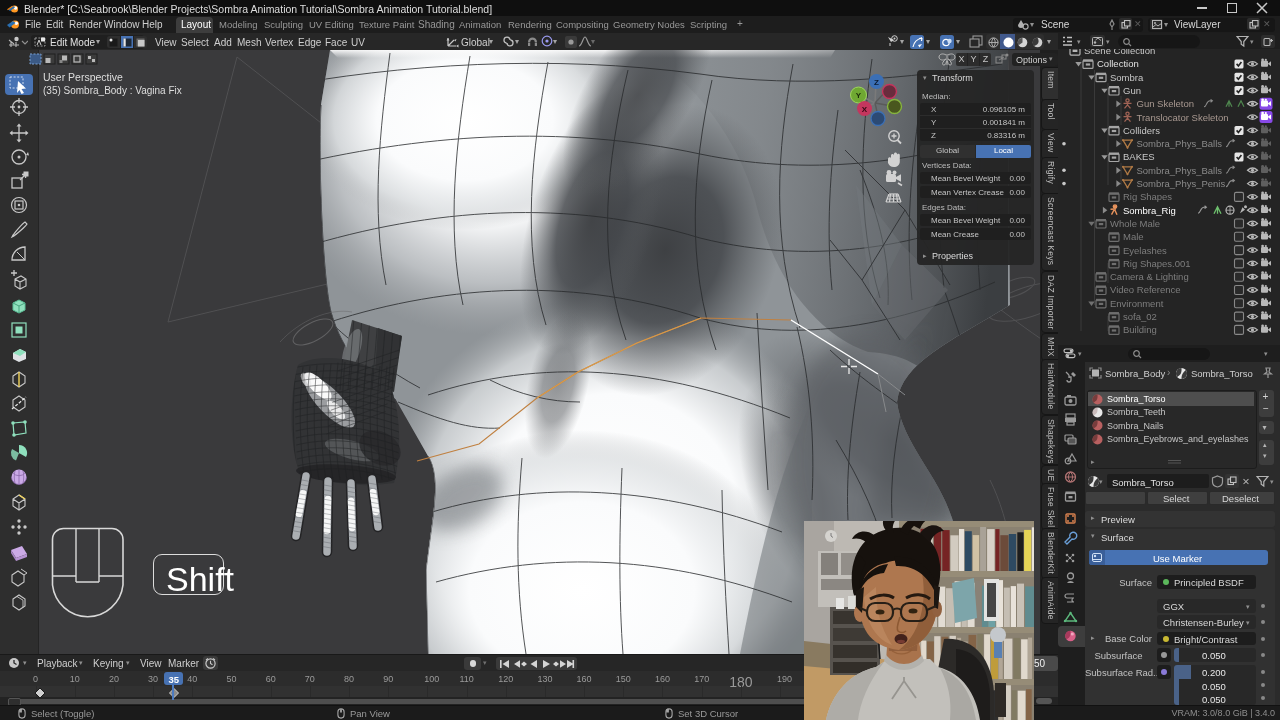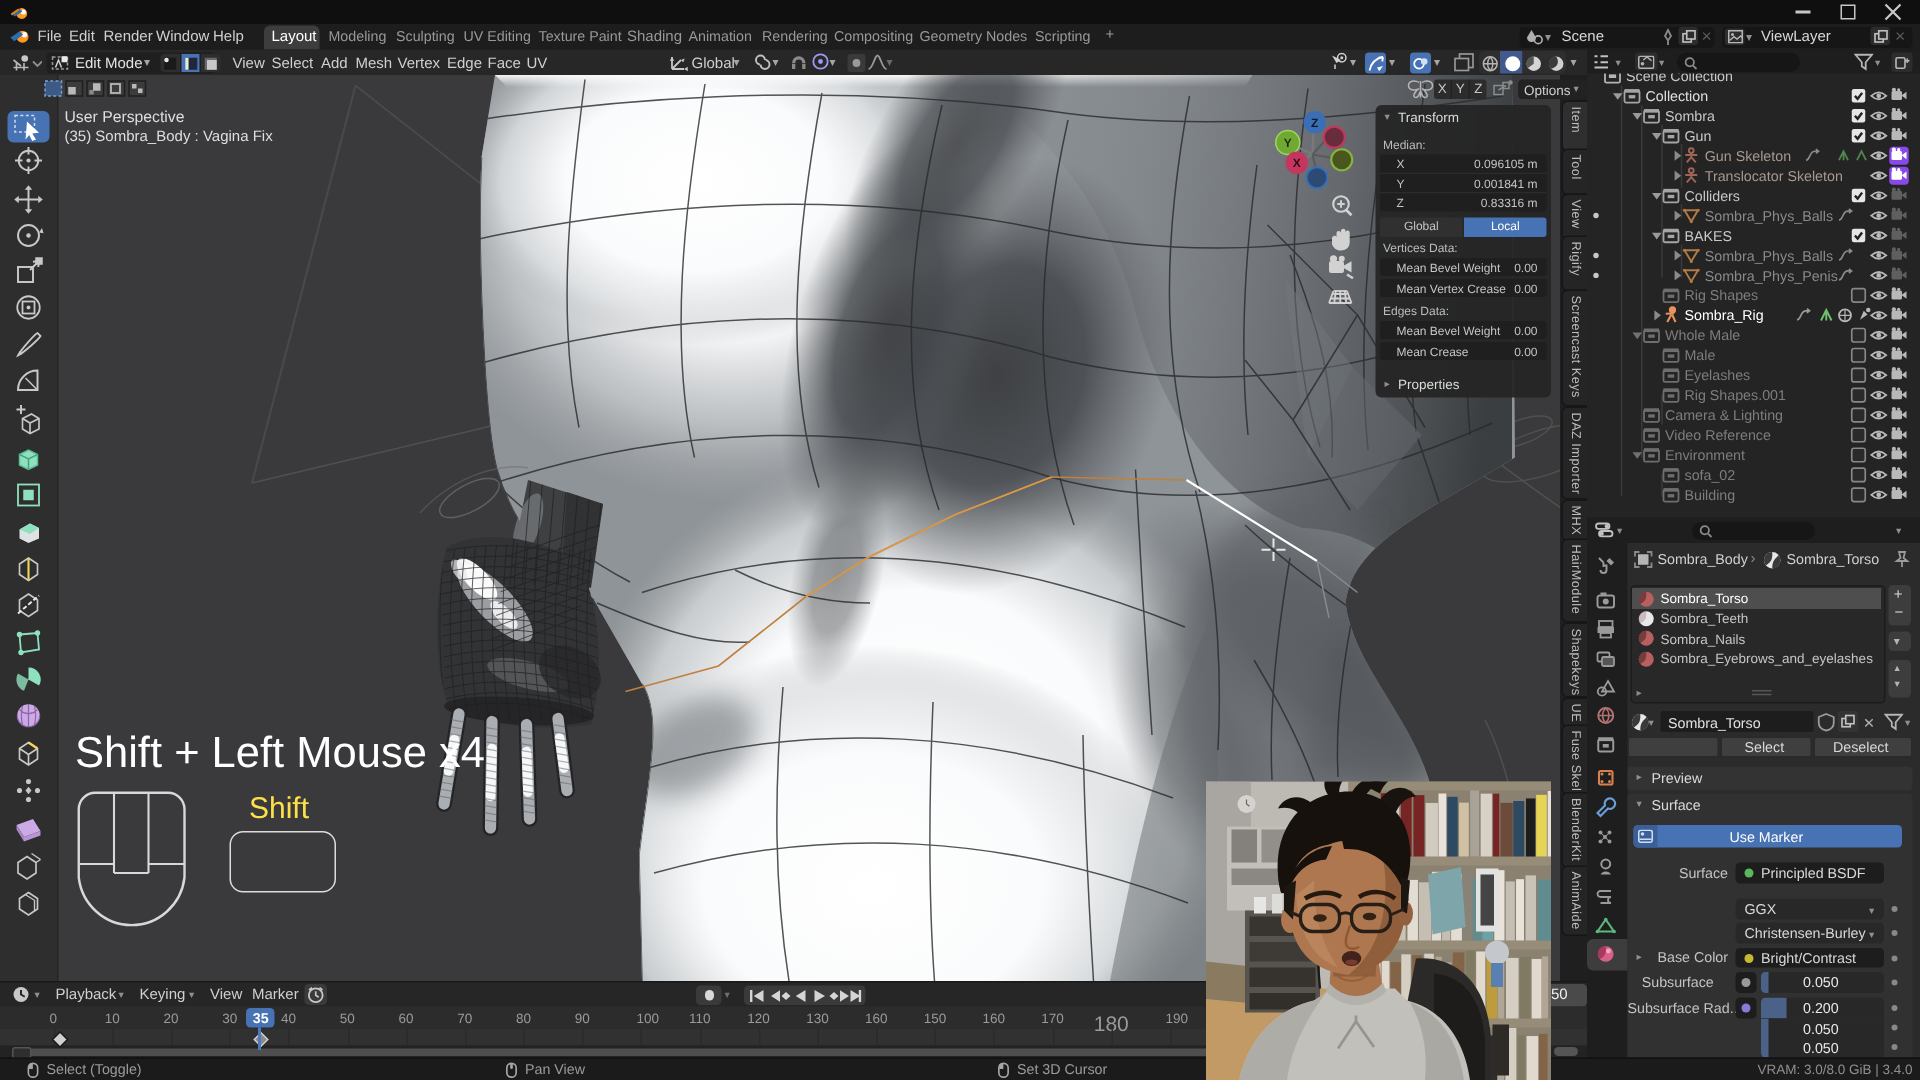--- a/index.html
+++ b/index.html
@@ -8,20 +8,21 @@
 </style></head><body>
 <div id="app">
 
 <div class="a" style="left:0;top:0;width:1280px;height:16px;background:#0f0f0f"></div>
 <svg class="a" style="left:7px;top:2px" width="13" height="13" viewBox="0 0 13 13">
       <circle cx="7.5" cy="7" r="3.6" fill="#ff9822"></circle>
       <circle cx="8.6" cy="6" r="1.7" fill="#fff"></circle>
       <path d="M1 7.5 L6 4 L8 5.5 L3 9 Z" fill="#2a6fb0"></path>
       <path d="M0.5 7.8 L5.5 4.2" stroke="#e87d0d" stroke-width="1.4" fill="none"></path>
     </svg>
+<div class="a" style="left:24px;top:2.5px;color:#dedede;font-size:10.5px">Blender* [C:\Seabrook\Blender Projects\Sombra Animation Tutorial\Sombra Animation Tutorial.blend]</div>
 
 <div class="a" style="left:1197px;top:7px;width:10px;height:1.5px;background:#c8c8c8"></div>
 <div class="a" style="left:1227px;top:3px;width:8px;height:8px;border:1.5px solid #c8c8c8"></div>
 <svg class="a" style="left:1256px;top:2px" width="12" height="12">
       <path d="M1 1 L11 11 M11 1 L1 11" stroke="#c8c8c8" stroke-width="1.5"></path>
     </svg>
 
 <div class="a" style="left:0;top:16px;width:1280px;height:17px;background:#1d1d1d;border-bottom:1px solid #151515"></div>
 <svg class="a" style="left:6px;top:18px" width="15" height="13" viewBox="0 0 15 13">
       <circle cx="9" cy="6.5" r="4" fill="#ff9822"></circle>
@@ -1323,28 +1324,27 @@
       <rect x="0.9" y="0.9" width="6.2" height="9.2" rx="3" fill="none" stroke="#a5a5a5" stroke-width="1.1"></rect>
       <rect x="3.1" y="0.9" width="1.8" height="3.8" rx="0.9" fill="#a5a5a5"></rect>
     </svg>
 <div class="a" style="left:350px;top:707.5px;color:#9a9a9a;font-size:9.5px">Pan View</div>
 <svg class="a" style="left:665px;top:707.5px" width="8" height="11" viewBox="0 0 8 11">
       <rect x="0.9" y="0.9" width="6.2" height="9.2" rx="3" fill="none" stroke="#a5a5a5" stroke-width="1.1"></rect>
       <path d="M1.2,1.6 A2.6,2.6 0 0 1 3.9,1 V4.6 H1.2 Z" fill="#a5a5a5"></path>
     </svg>
 <div class="a" style="left:678px;top:707.5px;color:#9a9a9a;font-size:9.5px">Set 3D Cursor</div>
 <div class="a" style="right:5px;top:708px;color:#8f8f8f;font-size:9px">VRAM: 3.0/8.0 GiB | 3.4.0</div>
-<div class="a" style="left:50px;top:486px;color:#fff;font-size:29px">Shift + Left Mouse x4</div>
 <svg class="a" style="left:51px;top:527px" width="74" height="95" viewBox="0 0 74 95">
 <path d="M13,1.5 H61 A11,11 0 0 1 72,12.5 V58 A35.5,36 0 0 1 1.5,58 V12.5 A11,11 0 0 1 13,1.5 Z" fill="none" stroke="#d8d8d8" stroke-width="1.6"></path>
 <path d="M25,2 V49 M48,2 V49 M1.5,49 H25 M48,49 H72 M25,55 H48" fill="none" stroke="#d8d8d8" stroke-width="1.4"></path>
 <path d="M25,49 V55 M48,49 V55" stroke="#d8d8d8" stroke-width="1.4"></path>
 </svg>
 <div class="a" style="left:153px;top:554px;width:71px;height:41px;border:1.6px solid #dcdcdc;border-radius:9px;box-sizing:border-box"></div>
-<div class="a" style="left:166px;top:528px;color:#fde047;font-size:20px">Shift</div>
+<div class="a" style="left:166px;top:560px;color:#ffffff;font-size:34px">Shift</div>
 <svg class="a" style="left:804px;top:521px;filter:blur(0.4px) saturate(0.92)" width="230" height="199" viewBox="0 0 230 199">
 <rect width="230" height="199" fill="#c2beb7"></rect>
 <rect x="0" y="0" width="95" height="199" fill="#bdb9b2"></rect>
 <rect x="0" y="0" width="30" height="199" fill="#a9a5a0"></rect>
 <path d="M8,128 L92,140 L92,199 L0,199 L0,128 Z" fill="#c49a60"></path>
 <path d="M0,120 L55,126 L55,150 L0,145 Z" fill="#8a7a5e"></path>
 <rect x="14" y="30" width="42" height="56" fill="#c2bfba"></rect>
 <rect x="17" y="32" width="17" height="22" fill="#84807a"></rect>
       <rect x="37" y="32" width="18" height="22" fill="#928e88"></rect>
 <rect x="17" y="58" width="38" height="11" fill="#8b8781"></rect>

